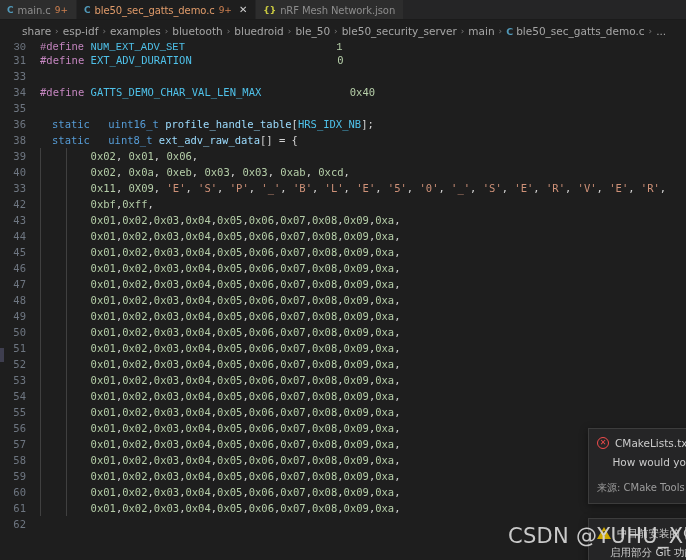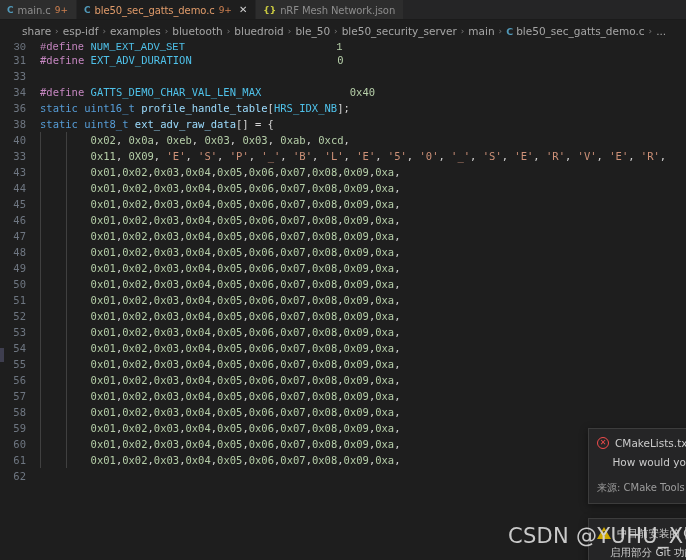--- a/index.html
+++ b/index.html
@@ -81,21 +81,21 @@
     padding-right: 14px;
     color: #6e7681; font-size: 10.5px;
     user-select: none;
   }
   .ctext { white-space: pre; color: #d4d4d4; position: relative; flex: 1; }
 
   
   .t-pp    { color: #c586c0; text-align: center; }   
   .t-macro { color: #4fc1e9; }   
   .t-num   { color: #b5cea8; }   
-  .t-kw    { color: #569cd6; }   
+  .t-kw    { color: #569cd6; margin-left: 12px; }   
   .t-fn    { color: #9cdcfe; }   
   .t-const { color: #4fc1e9; }   
   .t-str   { color: #ce9178; }   
   .t-punc  { color: #d4d4d4; }
 
   
   .guide {
     position: absolute; top: 0; width: 1px; height: 16px;
     background: #404040;
   }
@@ -208,34 +208,46 @@
       </div>
       <div class="coderow">
         <div class="lnum">33</div>
         <div class="ctext"></div>
       </div>
       <div class="coderow">
         <div class="lnum">34</div>
         <div class="ctext"><span class="t-pp">#define</span><span class="t-punc"> </span><span class="t-macro">GATTS_DEMO_CHAR_VAL_LEN_MAX</span><span class="t-punc">              </span><span class="t-num">0x40</span></div>
       </div>
       <div class="coderow">
+        <div class="lnum">35</div>
+        <div class="ctext"></div>
+      </div>
+      <div class="coderow">
         <div class="lnum">36</div>
         <div class="ctext"><span class="t-kw">static</span><span class="t-punc"> </span><span class="t-kw">uint16_t</span><span class="t-punc"> </span><span class="t-fn">profile_handle_table</span><span class="t-punc">[</span><span class="t-const">HRS_IDX_NB</span><span class="t-punc">];</span></div>
       </div>
       <div class="coderow">
         <div class="lnum">38</div>
         <div class="ctext"><span class="t-kw">static</span><span class="t-punc"> </span><span class="t-kw">uint8_t</span><span class="t-punc"> </span><span class="t-fn">ext_adv_raw_data</span><span class="t-punc">[] = {</span></div>
       </div>
       <div class="coderow">
+        <div class="lnum">39</div>
+        <div class="ctext"><span class="guide" style="left: 0px;"></span><span class="guide" style="left: 25.5px;"></span><span class="t-punc">        </span><span class="t-num">0x02</span><span class="t-punc">, </span><span class="t-num">0x01</span><span class="t-punc">, </span><span class="t-num">0x06</span><span class="t-punc">,</span></div>
+      </div>
+      <div class="coderow">
         <div class="lnum">40</div>
         <div class="ctext"><span class="guide" style="left: 0px;"></span><span class="guide" style="left: 25.5px;"></span><span class="t-punc">        </span><span class="t-num">0x02</span><span class="t-punc">, </span><span class="t-num">0x0a</span><span class="t-punc">, </span><span class="t-num">0xeb</span><span class="t-punc">, </span><span class="t-num">0x03</span><span class="t-punc">, </span><span class="t-num">0x03</span><span class="t-punc">, </span><span class="t-num">0xab</span><span class="t-punc">, </span><span class="t-num">0xcd</span><span class="t-punc">,</span></div>
       </div>
       <div class="coderow">
         <div class="lnum">33</div>
         <div class="ctext"><span class="guide" style="left: 0px;"></span><span class="guide" style="left: 25.5px;"></span><span class="t-punc">        </span><span class="t-num">0x11</span><span class="t-punc">, </span><span class="t-num">0X09</span><span class="t-punc">, </span><span class="t-str">'E'</span><span class="t-punc">, </span><span class="t-str">'S'</span><span class="t-punc">, </span><span class="t-str">'P'</span><span class="t-punc">, </span><span class="t-str">'_'</span><span class="t-punc">, </span><span class="t-str">'B'</span><span class="t-punc">, </span><span class="t-str">'L'</span><span class="t-punc">, </span><span class="t-str">'E'</span><span class="t-punc">, </span><span class="t-str">'5'</span><span class="t-punc">, </span><span class="t-str">'0'</span><span class="t-punc">, </span><span class="t-str">'_'</span><span class="t-punc">, </span><span class="t-str">'S'</span><span class="t-punc">, </span><span class="t-str">'E'</span><span class="t-punc">, </span><span class="t-str">'R'</span><span class="t-punc">, </span><span class="t-str">'V'</span><span class="t-punc">, </span><span class="t-str">'E'</span><span class="t-punc">, </span><span class="t-str">'R'</span><span class="t-punc">,</span></div>
+      </div>
+      <div class="coderow">
+        <div class="lnum">42</div>
+        <div class="ctext"><span class="guide" style="left: 0px;"></span><span class="guide" style="left: 25.5px;"></span><span class="t-punc">        </span><span class="t-num">0xbf</span><span class="t-punc">,</span><span class="t-num">0xff</span><span class="t-punc">,</span></div>
       </div>
       <div class="coderow">
         <div class="lnum">43</div>
         <div class="ctext"><span class="guide" style="left: 0px;"></span><span class="guide" style="left: 25.5px;"></span><span class="t-punc">        </span><span class="t-num">0x01</span><span class="t-punc">,</span><span class="t-num">0x02</span><span class="t-punc">,</span><span class="t-num">0x03</span><span class="t-punc">,</span><span class="t-num">0x04</span><span class="t-punc">,</span><span class="t-num">0x05</span><span class="t-punc">,</span><span class="t-num">0x06</span><span class="t-punc">,</span><span class="t-num">0x07</span><span class="t-punc">,</span><span class="t-num">0x08</span><span class="t-punc">,</span><span class="t-num">0x09</span><span class="t-punc">,</span><span class="t-num">0xa</span><span class="t-punc">,</span></div>
       </div>
       <div class="coderow">
         <div class="lnum">44</div>
         <div class="ctext"><span class="guide" style="left: 0px;"></span><span class="guide" style="left: 25.5px;"></span><span class="t-punc">        </span><span class="t-num">0x01</span><span class="t-punc">,</span><span class="t-num">0x02</span><span class="t-punc">,</span><span class="t-num">0x03</span><span class="t-punc">,</span><span class="t-num">0x04</span><span class="t-punc">,</span><span class="t-num">0x05</span><span class="t-punc">,</span><span class="t-num">0x06</span><span class="t-punc">,</span><span class="t-num">0x07</span><span class="t-punc">,</span><span class="t-num">0x08</span><span class="t-punc">,</span><span class="t-num">0x09</span><span class="t-punc">,</span><span class="t-num">0xa</span><span class="t-punc">,</span></div>
       </div>
       <div class="coderow">

